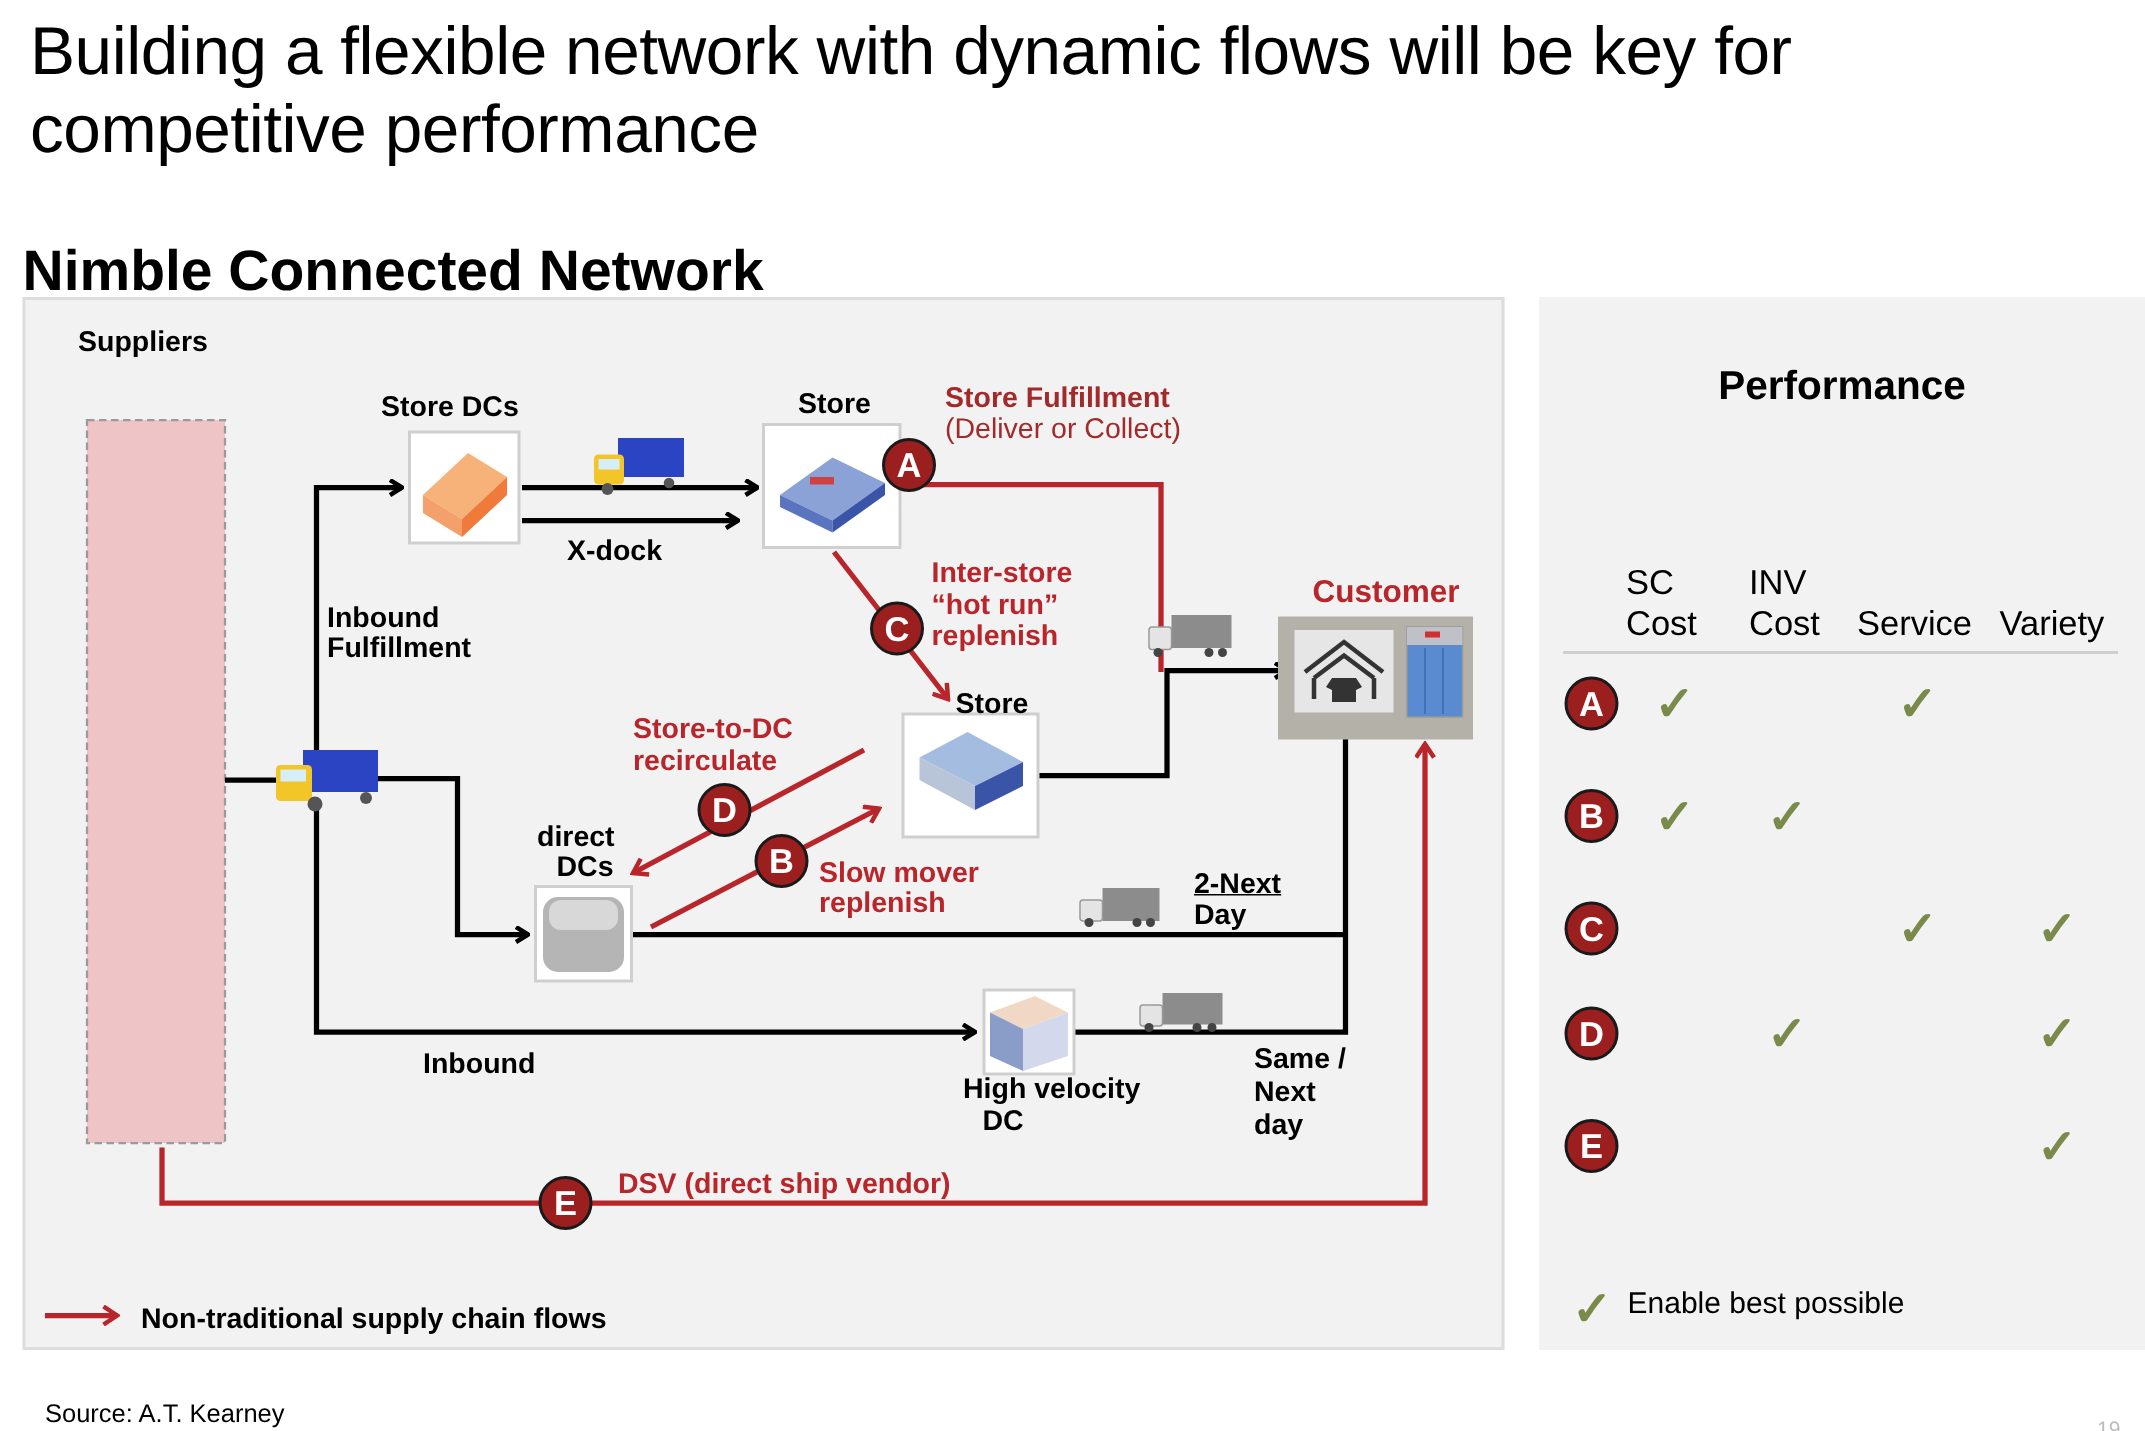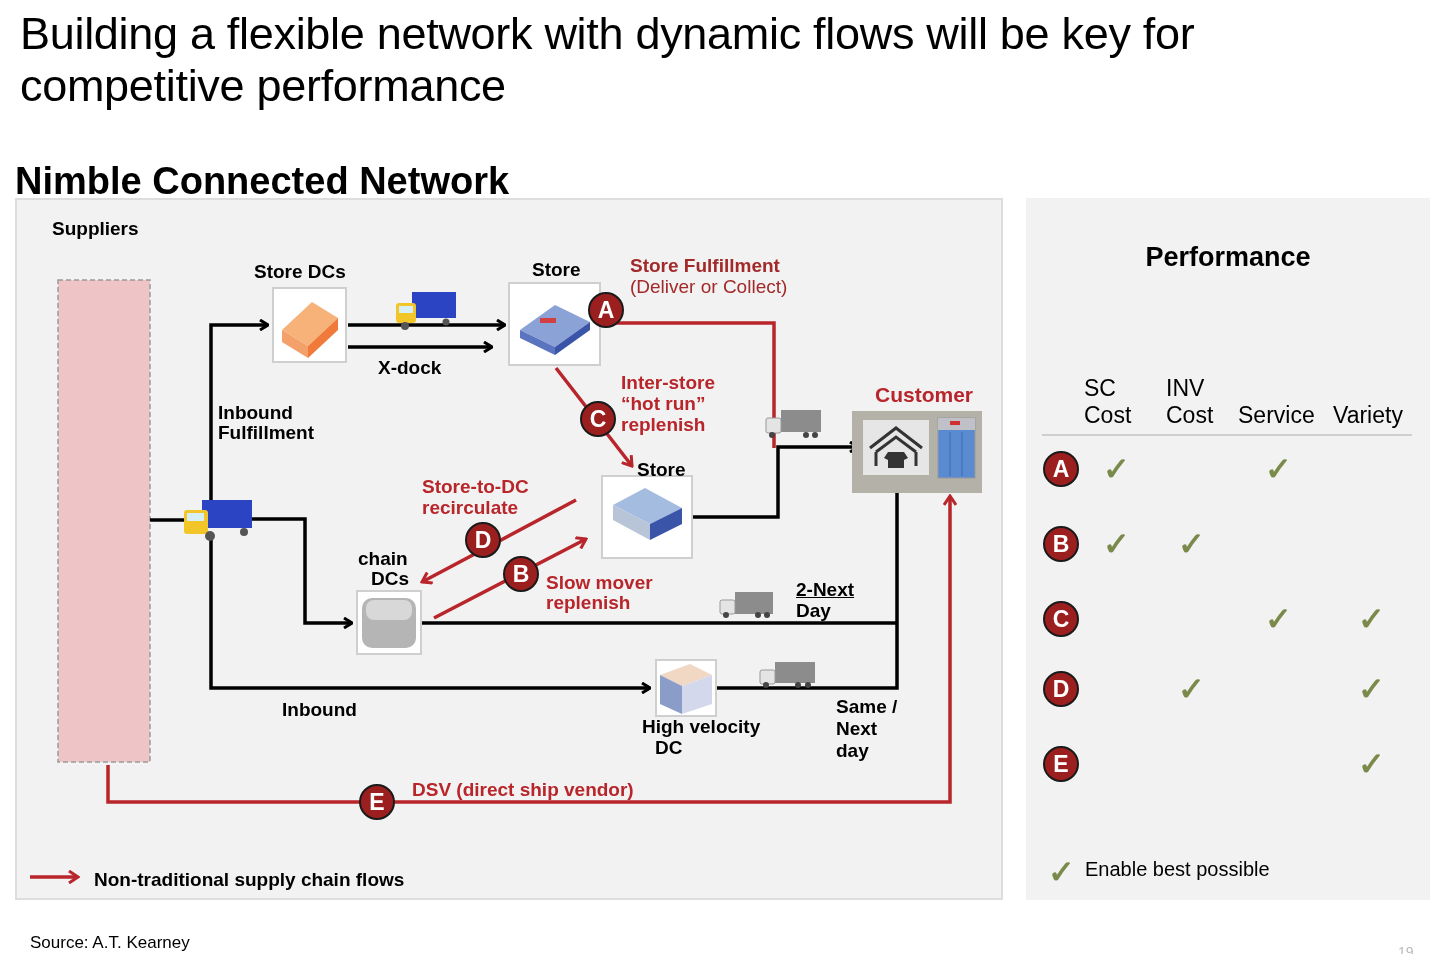--- a/index.html
+++ b/index.html
@@ -180,21 +180,21 @@
 <div class="badge" style="left:588px; top:292px;">A</div>
 <div class="badge" style="left:580px; top:401px;">C</div>
 <div class="badge" style="left:465px; top:522px;">D</div>
 <div class="badge" style="left:503px; top:556px;">B</div>
 <div class="badge" style="left:359px; top:784px;">E</div>
 
 <div class="lbl" style="left:52px; top:218px;">Suppliers</div>
 <div class="lbl" style="left:254px; top:261px;">Store DCs</div>
 <div class="lbl" style="left:532px; top:259px;">Store</div>
 <div class="lbl" style="left:637px; top:459px;">Store</div>
-<div class="lbl" style="left:358px; top:548px;">chain</div>
+<div class="lbl" style="left:358px; top:548px;">direct</div>
 <div class="lbl" style="left:371px; top:568px;">DCs</div>
 <div class="lbl" style="left:642px; top:716px;">High velocity</div>
 <div class="lbl" style="left:655px; top:737px;">DC</div>
 <div class="lbl red" style="left:875px; top:384px; font-size:21px;">Customer</div>
 
 <div class="lbl" style="left:378px; top:357px;">X-dock</div>
 <div class="lbl" style="left:218px; top:402px;">Inbound</div>
 <div class="lbl" style="left:218px; top:422px;">Fulfillment</div>
 <div class="lbl" style="left:282px; top:699px;">Inbound</div>
 <div class="lbl" style="left:796px; top:579px;text-decoration:underline;">2-Next</div>

